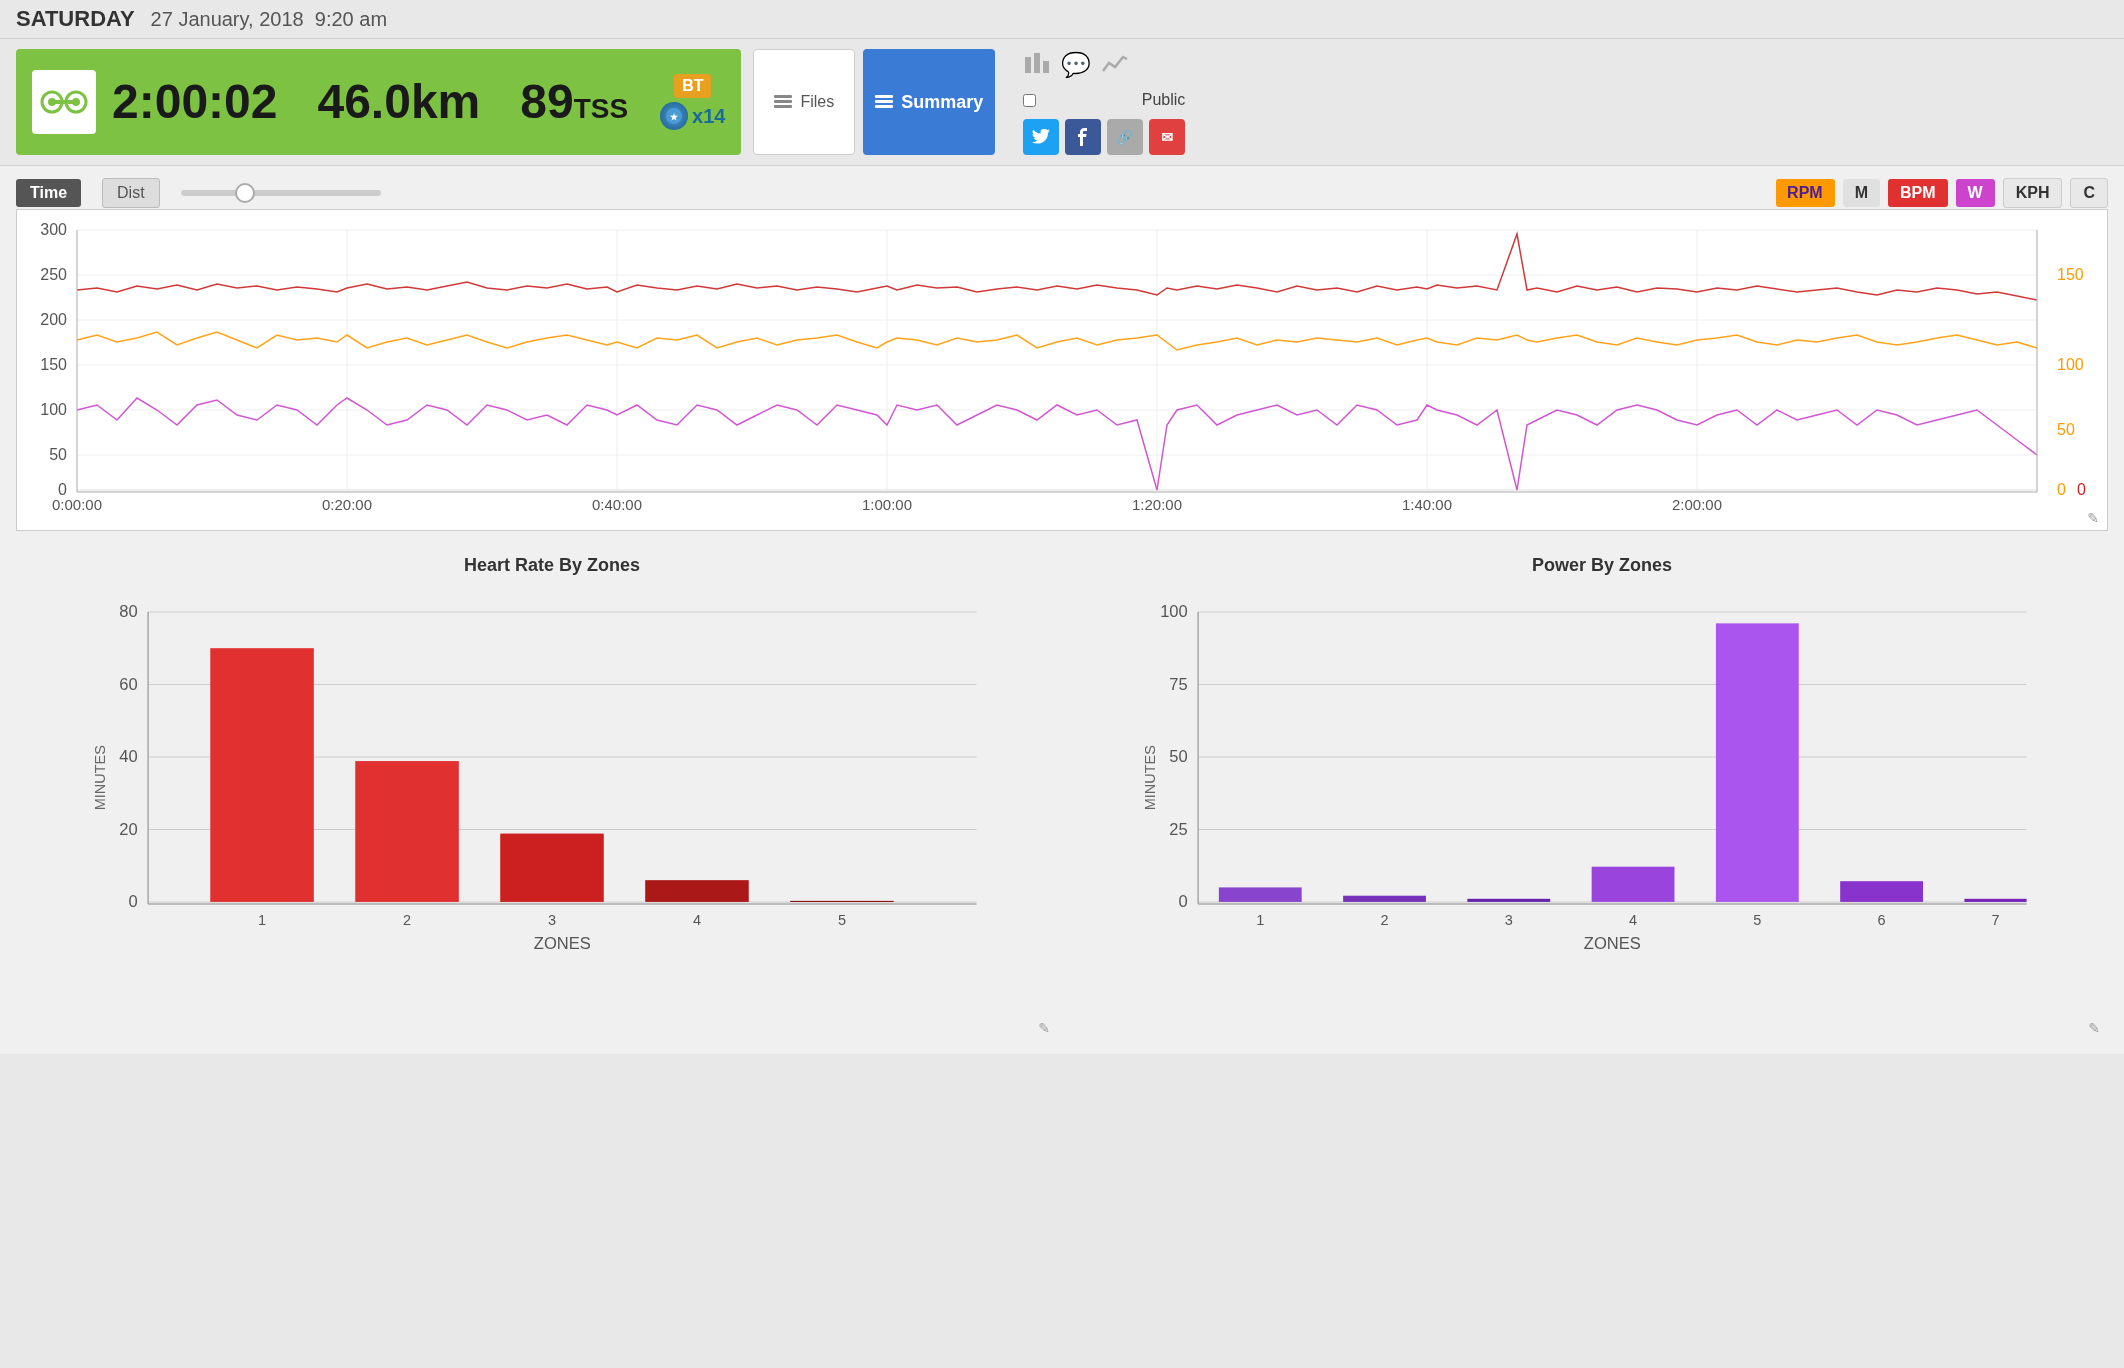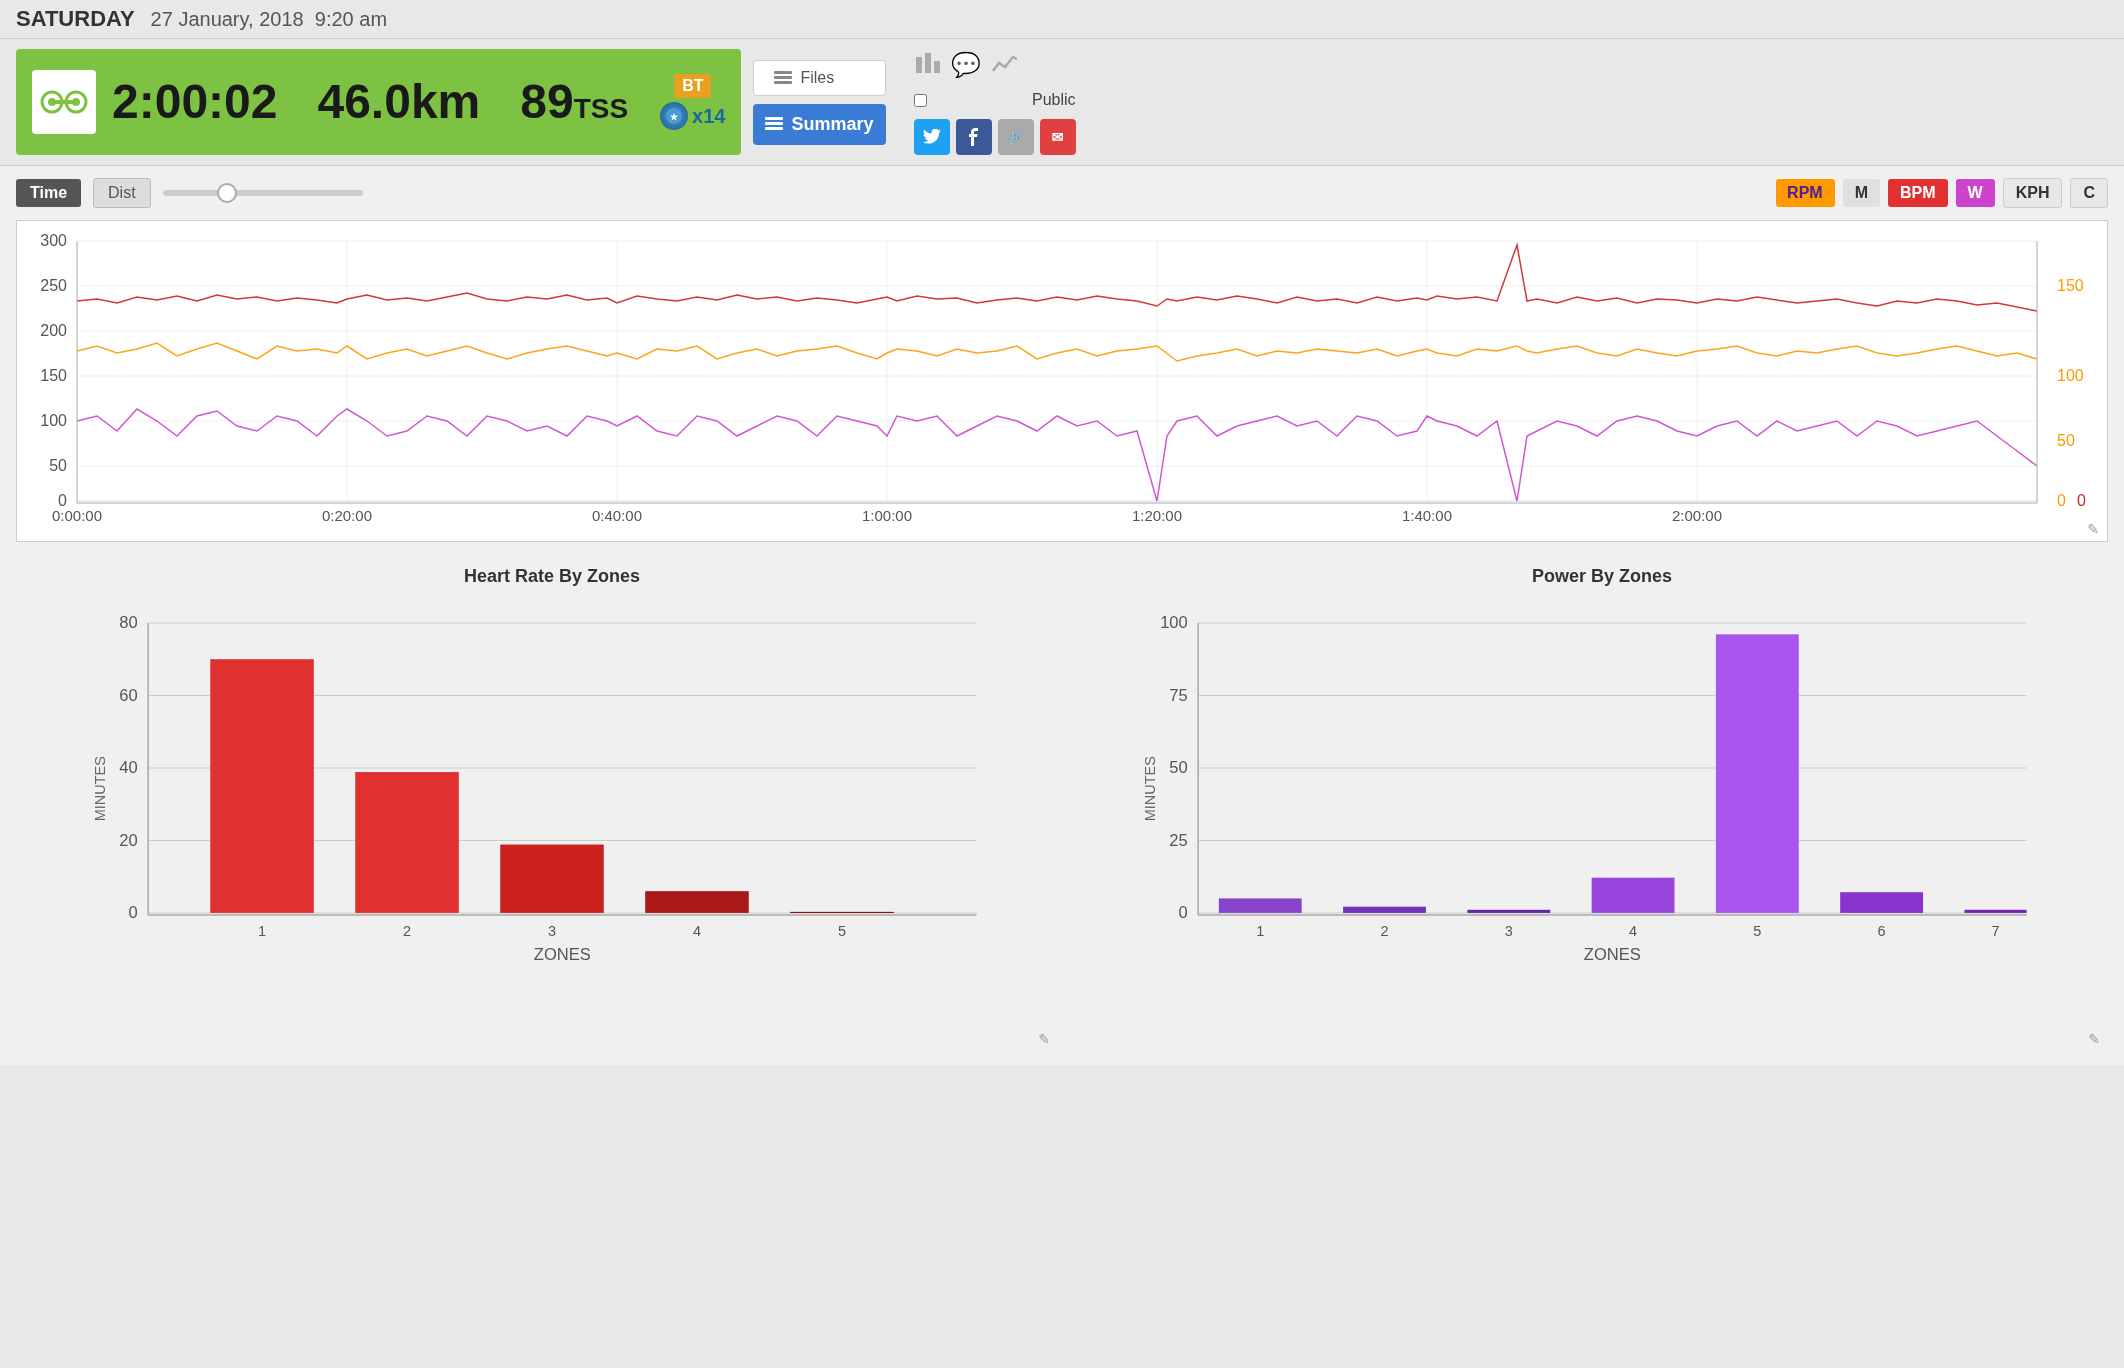--- a/index.html
+++ b/index.html
@@ -29,21 +29,21 @@
     .public-checkbox { display: flex; align-items: center; gap: 6px; font-size: 16px; color: #444; justify-content: space-between; }
     .social-share { display: flex; gap: 6px; }
     .social-btn { width: 36px; height: 36px; border-radius: 4px; display: flex; align-items: center; justify-content: center; font-weight: bold; font-size: 16px; color: white; cursor: pointer; border: none; }
     .twitter { background: #1da1f2; }
     .facebook { background: #3b5998; }
     .link-btn { background: #aaa; }
     .email-btn { background: #e04040; }
 
     
     .main-chart-section { background: #f0f0f0; padding: 12px 16px; }
-    .chart-controls { display: flex; align-items: center; gap: 12px; margin-bottom: 12px; }
+    .chart-controls { display: flex; align-items: center; gap: 21px; margin-bottom: 1px; }
     .time-btn { background: #555; color: white; padding: 5px 14px; border-radius: 3px; font-size: 16px; cursor: pointer; border: none; font-weight: bold; }
     .dist-btn { background: #ddd; color: #555; padding: 5px 14px; border-radius: 3px; font-size: 16px; cursor: pointer; border: 1px solid #bbb; }
     .range-slider { -webkit-appearance: none; width: 200px; height: 6px; background: #ccc; outline: none; border-radius: 3px; }
     .range-slider::-webkit-slider-thumb { -webkit-appearance: none; width: 20px; height: 20px; background: white; border: 2px solid #aaa; border-radius: 50%; cursor: pointer; }
     
     .chart-legend { margin-left: auto; display: flex; align-items: center; gap: 8px; }
     .legend-btn { padding: 5px 12px; border-radius: 3px; font-size: 16px; font-weight: bold; cursor: pointer; border: none; }
     .rpm-btn { background: #ff9900; color: #4c1d95; padding-left: 11px; }
     .m-btn { background: #e0e0e0; color: #333; }
     .bpm-btn { background: #e03030; color: white; }
@@ -98,21 +98,21 @@
           <svg width="20" height="20" viewBox="0 0 20 20">
             <circle cx="10" cy="10" r="8" fill="#4a9ad4"></circle>
             <text x="10" y="14" text-anchor="middle" fill="white" font-size="9" font-weight="bold">★</text>
           </svg>
         </div>
         <span>x14</span>
       </div>
     </div>
   </div>
 
-  <div style="display:flex; flex-direction:column; gap:8px; justify-content:center;">
+  <div style="display:flex; gap:8px; justify-content:center;">
     <button class="btn-files">
       <svg width="18" height="14" viewBox="0 0 18 14">
         <rect x="0" y="0" width="18" height="3" rx="1" fill="#888"></rect>
         <rect x="0" y="5" width="18" height="3" rx="1" fill="#888"></rect>
         <rect x="0" y="10" width="18" height="3" rx="1" fill="#888"></rect>
       </svg>
       <span>Files</span>
     </button>
     <button class="btn-summary">
       <svg width="18" height="14" viewBox="0 0 18 14">

